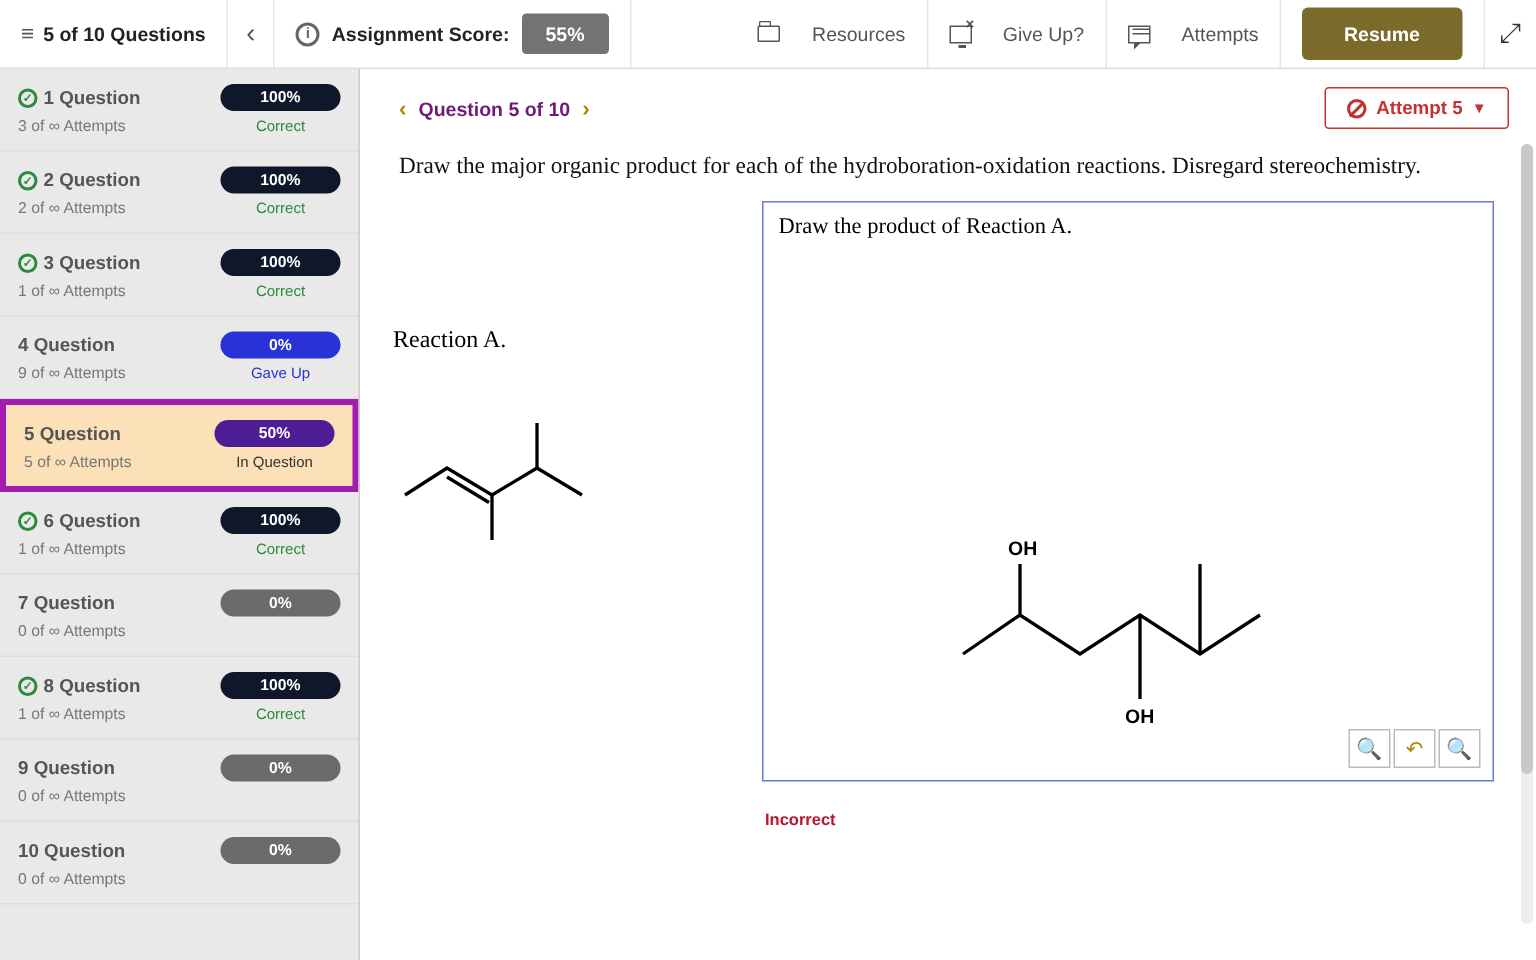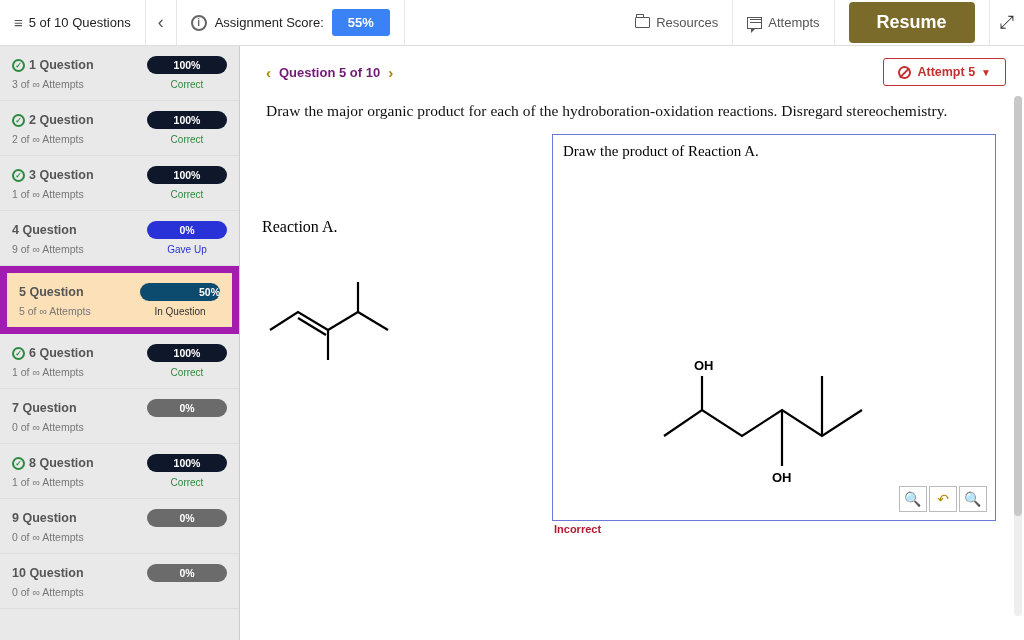--- a/index.html
+++ b/index.html
@@ -3,42 +3,42 @@
 <meta charset="utf-8">
 <style>
   * { margin:0; padding:0; box-sizing:border-box; font-family:"Helvetica Neue",Arial,sans-serif; }
   body { background:#f0f0f0; width:1024px; height:640px; overflow:hidden; position:relative; }
 
   
   .topbar { display:flex; align-items:center; height:46px; background:#fff; border-bottom:1px solid #ddd; font-size:13px; color:#333; }
   .tb-section { display:flex; align-items:center; height:100%; padding:0 14px; border-right:1px solid #e6e6e6; }
   .tb-section:last-child{border-right:none;}
   .burger { font-size:15px; margin-right:6px; color:#555;}
-  .bold { font-weight:400; color:#222;}
+  .bold { font-weight:700; color:#222;}
   .back-car { font-size:18px; color:#555; padding:0 12px; cursor:pointer;}
   .info-ico{width:16px;height:16px;border:2px solid #666;border-radius:50%;display:flex;align-items:center;justify-content:center;font-size:10px;color:#666;margin-right:8px;font-weight:700;}
-  .score-pill{background:#3b82f6;color:#fff;font-weight:700;padding:6px 16px;border-radius:3px;margin-left:8px;font-size:13px;}
+  .score-pill{background:#737373;color:#fff;font-weight:700;padding:6px 16px;border-radius:3px;margin-left:8px;font-size:13px;}
   .spacer{flex:1;}
-  .tool{display:flex;align-items:center;gap:6px;color:#555;font-size:13px;}
+  .tool{display:flex;align-items:center;gap:21px;color:#555;font-size:13px;}
   .tool svg, .tool .pseudo-ico{color:#555;}
-  .resume-btn{background:#7a6b2a;color:#fff;font-weight:700;padding:10px 28px;border-radius:4px;font-size:18px;}
+  .resume-btn{background:#7a6b2a;color:#fff;font-weight:700;padding:10px 28px;border-radius:4px;font-size:13px;}
   .expand{font-size:18px;color:#333;padding:0 10px;}
 
   
   .main{display:flex;height:594px;}
   .sidebar{width:240px;background:#e9e9e9;border-right:1px solid #ccc;overflow:hidden;}
   .q-item{padding:10px 12px 10px 12px;border-bottom:1px solid #ddd;}
-  .q-item.current{background:#fbe0b8;border:7px solid #a21caf;}
+  .q-item.current{background:#fbe0b8;border:4px solid #a21caf;}
   .q-row1{display:flex;align-items:center;gap:8px;}
   .q-title{font-size:12.5px;font-weight:700;color:#555;display:flex;align-items:center;gap:4px;}
   .q-title .chk{width:13px;height:13px;border:2px solid #2b8a3e;border-radius:50%;display:inline-flex;align-items:center;justify-content:center;font-size:8px;color:#2b8a3e;font-weight:900;}
   .q-pill{margin-left:auto;min-width:80px;text-align:center;padding:3px 0;border-radius:10px;font-size:10.5px;font-weight:700;color:#fff;}
   .pill-green{background:#0f172a;}
   .pill-blue{background:#2832d6;}
-  .pill-darkg{background:#0c4a6e;color:#fff;text-align:right;}
+  .pill-darkg{background:#4c1d95;color:#fff;}
   .pill-gray{background:#6b6b6b;}
   .q-row2{display:flex;align-items:center;margin-top:4px;font-size:10.5px;color:#777;}
   .q-status{margin-left:auto;min-width:80px;text-align:center;font-size:10px;}
   .st-correct{color:#2b8a3e;}
   .st-gaveup{color:#2832d6;}
   .st-inprog{color:#333;}
 
   .content{flex:1;background:#fff;display:flex;flex-direction:column;position:relative;}
   .qhdr{display:flex;align-items:center;padding:12px 18px;}
   .nav-caret{color:#b38600;font-size:15px;padding:0 8px;cursor:pointer;font-weight:700;}
@@ -51,21 +51,21 @@
   .qbody{padding:0 28px 0 22px;overflow:auto;flex:1;}
   .prompt{font-family:"Times New Roman",serif;font-size:15.5px;color:#111;margin:4px 0 14px 4px;}
   .rxn-wrap{display:flex;gap:18px;}
   .rxn-left{flex:1;padding-top:84px;}
   .rxn-title{font-family:"Times New Roman",serif;font-size:16px;margin-bottom:16px;}
   .rxn-row{display:flex;align-items:center;gap:14px;}
   .reagents{font-family:"Times New Roman",serif;font-size:15px;line-height:1.35;}
   .arrow{width:130px;height:2px;background:#000;position:relative;margin-top:4px;}
   .arrow::after{content:"";position:absolute;right:-1px;top:-4px;border-left:10px solid #000;border-top:5px solid transparent;border-bottom:5px solid transparent;}
 
-  .answer-box{width:444px;border:1px solid #6a79d6;background:#fff;position:relative;margin-bottom:2px;}
+  .answer-box{width:488px;border:1px solid #6a79d6;background:#fff;position:relative;margin-bottom:20px;}
   .answer-title{font-family:"Times New Roman",serif;font-size:15px;padding:8px 10px 0 10px;}
   .canvas{height:360px;display:flex;align-items:flex-end;justify-content:center;}
   .zoom-ctrls{position:absolute;right:8px;bottom:8px;display:flex;gap:2px;}
   .zoom-ctrls div{width:28px;height:26px;border:1px solid #bbb;background:#fff;display:flex;align-items:center;justify-content:center;font-size:14px;color:#b38600;}
   .incorrect{color:#b7172f;font-size:11px;font-weight:700;margin-left:2px;}
 
   svg.mol{stroke:#000;stroke-width:2.2;fill:none;}
   svg.mol text{stroke:none;fill:#000;font-family:Arial;font-weight:700;}
 
   .pseudo-ico{display:inline-block;}
@@ -92,20 +92,24 @@
   <span class="back-car">‹</span>
   <div class="tb-section" style="border-left:1px solid #e6e6e6;">
     <span class="info-ico">i</span>
     <span class="bold">Assignment Score:</span>
     <span class="score-pill">55%</span>
   </div>
   <div class="spacer"></div>
   <div class="tb-section tool">
     <span class="pseudo-ico folder"></span>
     <span>Resources</span>
+  </div>
+  <div class="tb-section tool">
+    <span class="pseudo-ico screenx"></span>
+    <span>Give Up?</span>
   </div>
   <div class="tb-section tool">
     <span class="pseudo-ico chatico"></span>
     <span>Attempts</span>
   </div>
   <div class="tb-section">
     <div class="resume-btn">Resume</div>
   </div>
   <span class="expand">⤢</span>
 </div>

